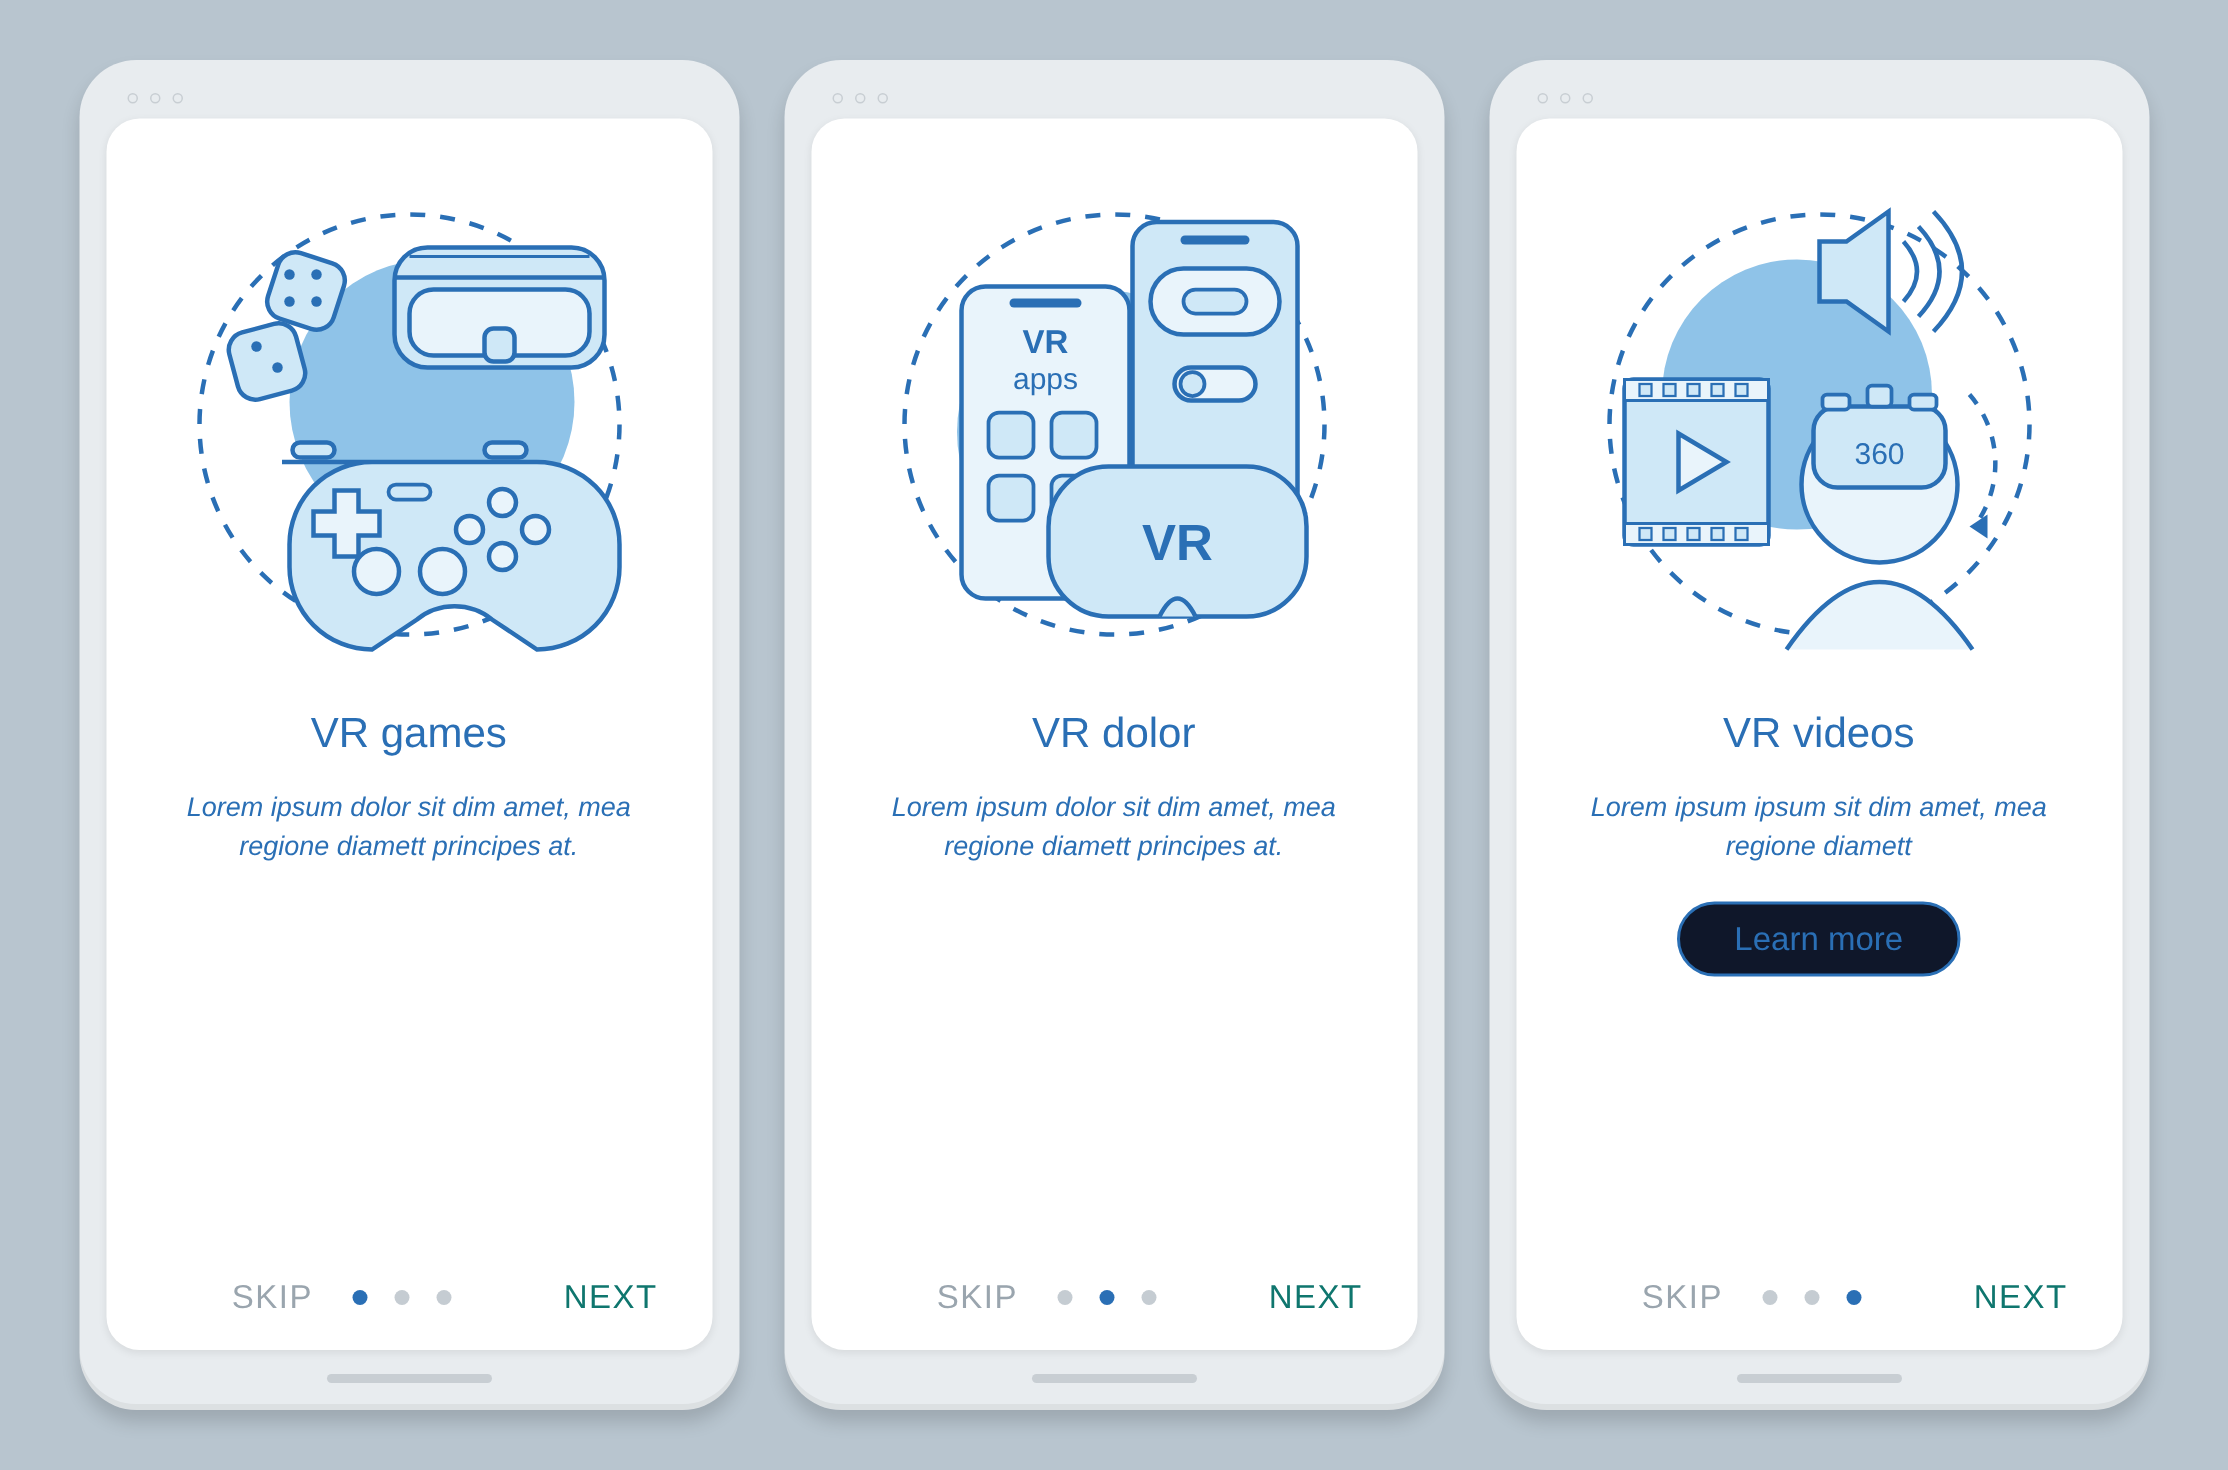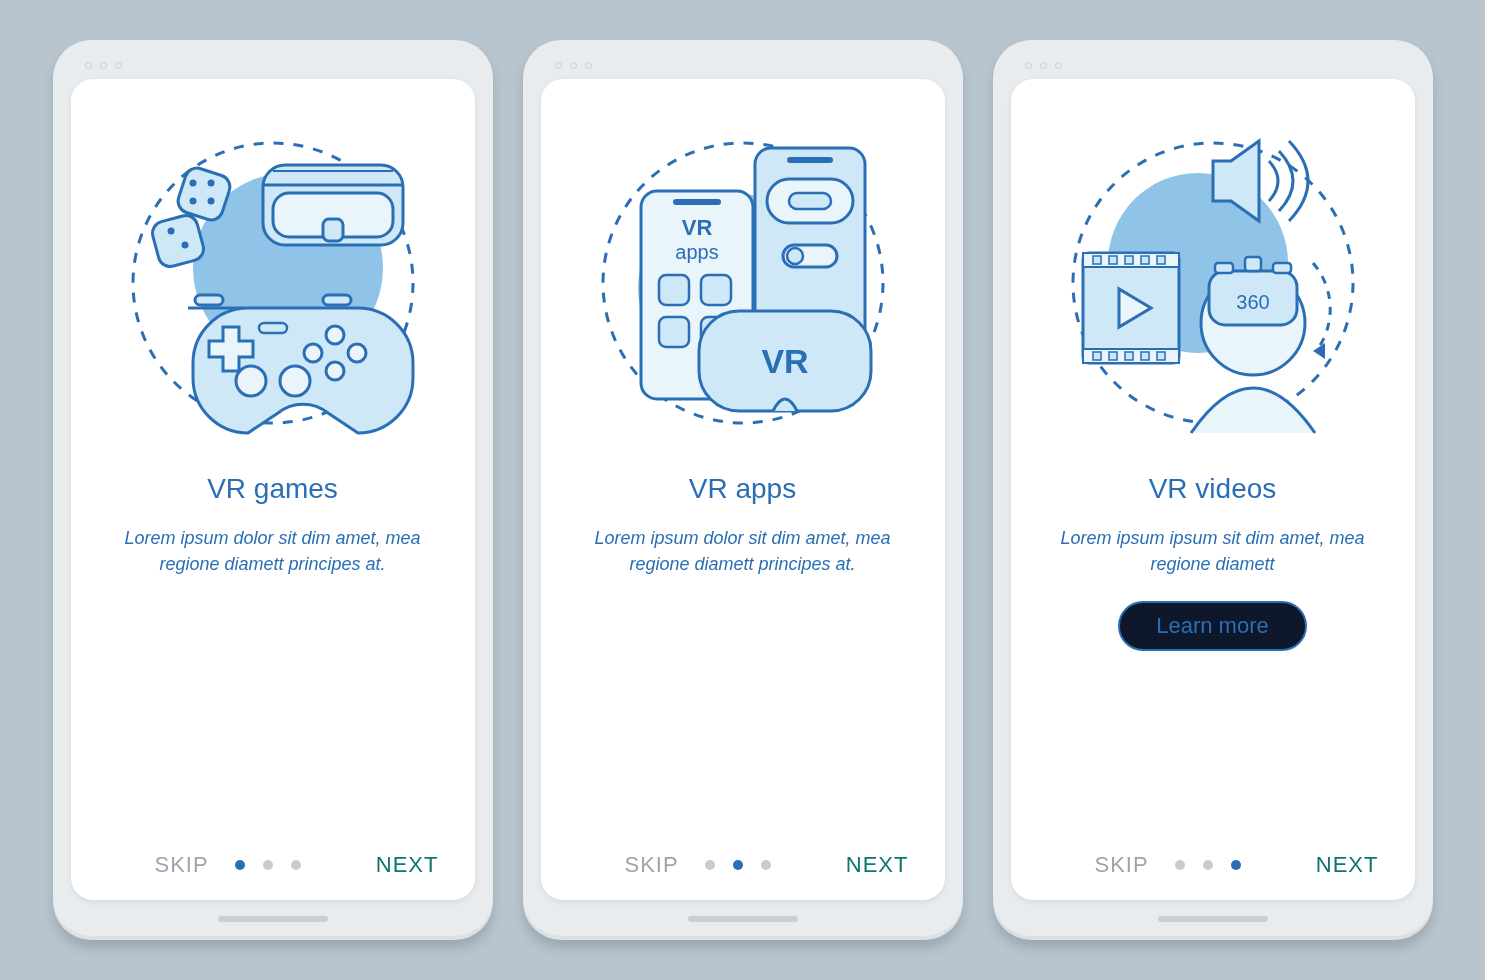--- a/index.html
+++ b/index.html
@@ -209,21 +209,21 @@
           <rect x="118" y="204" width="30" height="30" rx="7" fill="#cfe8f7" stroke="#2a6fb5" stroke-width="2.5"></rect>
         </g>
 
         <g>
           <rect x="116" y="198" width="172" height="100" rx="40" fill="#cfe8f7" stroke="#2a6fb5" stroke-width="3"></rect>
           <path d="M190 298 q12 -24 24 0" fill="#cfe8f7" stroke="#2a6fb5" stroke-width="3"></path>
           <text x="202" y="260" text-anchor="middle" font-size="34" font-weight="600" fill="#2a6fb5" font-family="Arial">VR</text>
         </g>
       </svg>
     </div>
-    <div class="title">VR apps</div>
+    <div class="title">VR dolor</div>
     <div class="desc">Lorem ipsum dolor sit dim amet, mea regione diamett principes at.</div>
     <div class="spacer"></div>
     <div class="footer">
       <div class="skip">SKIP</div>
       <div class="dots">
         <div class="dot"></div>
         <div class="dot active"></div>
         <div class="dot"></div>
       </div>
       <div class="next">NEXT</div>

